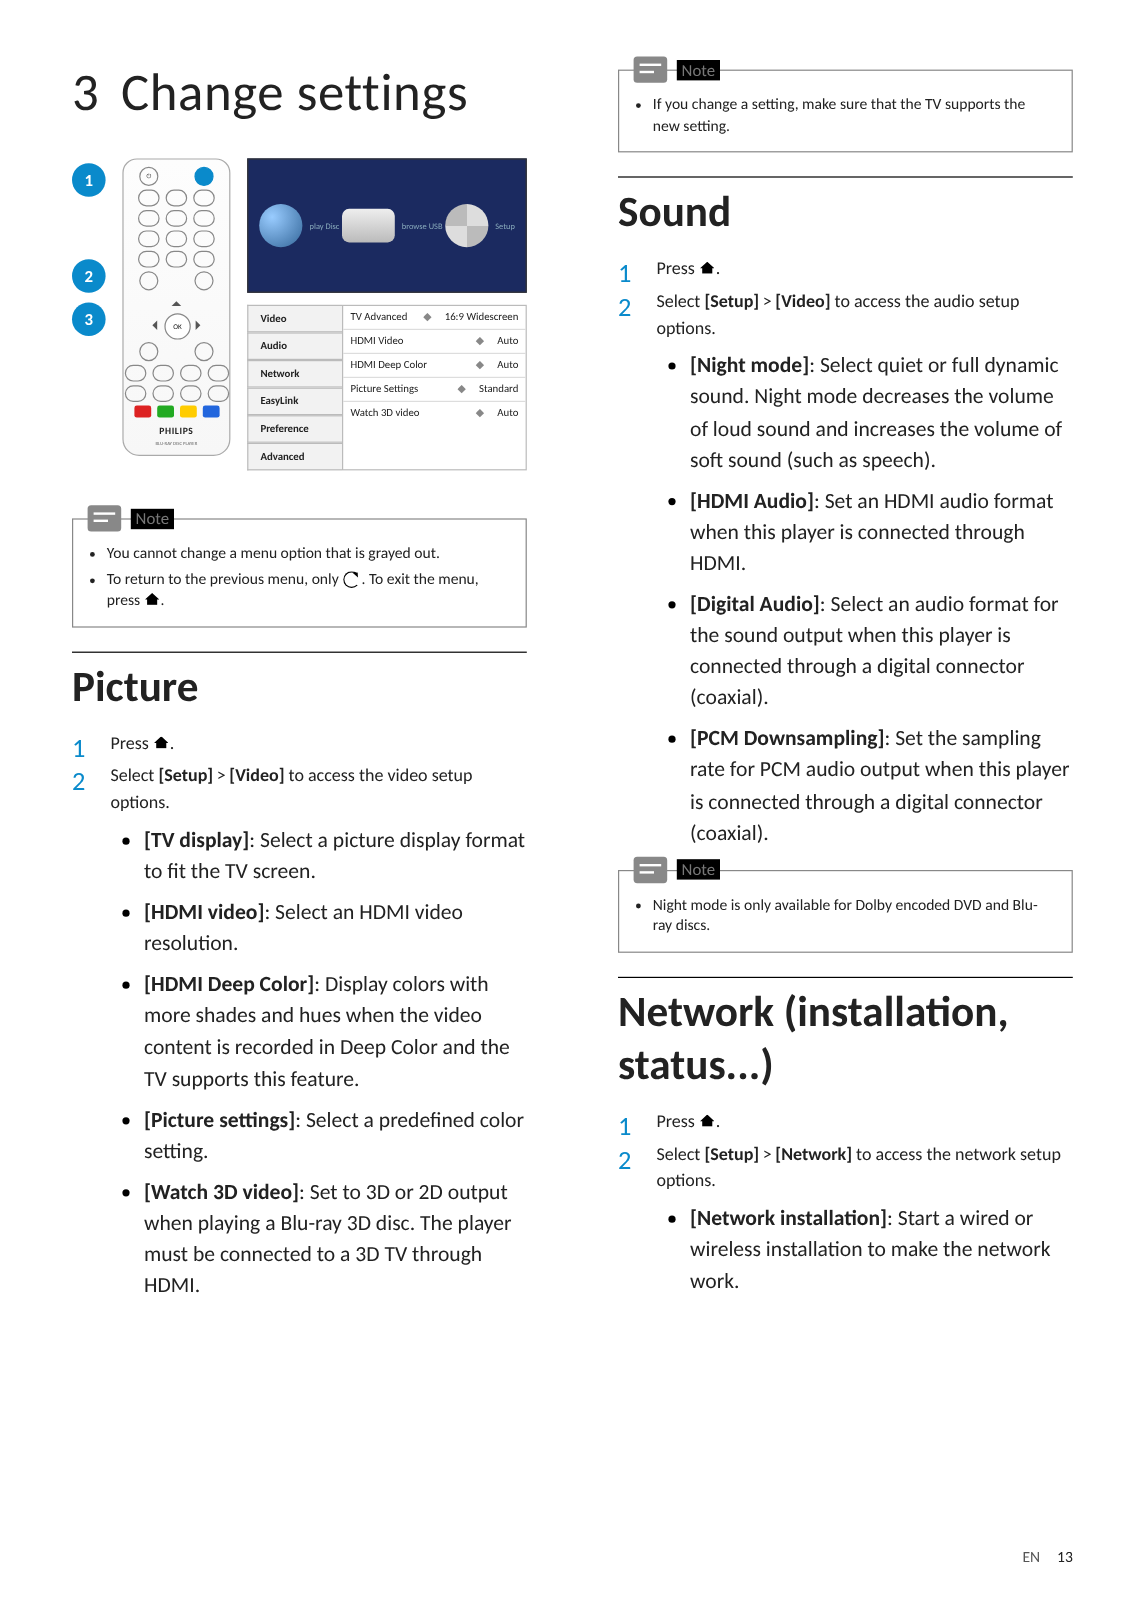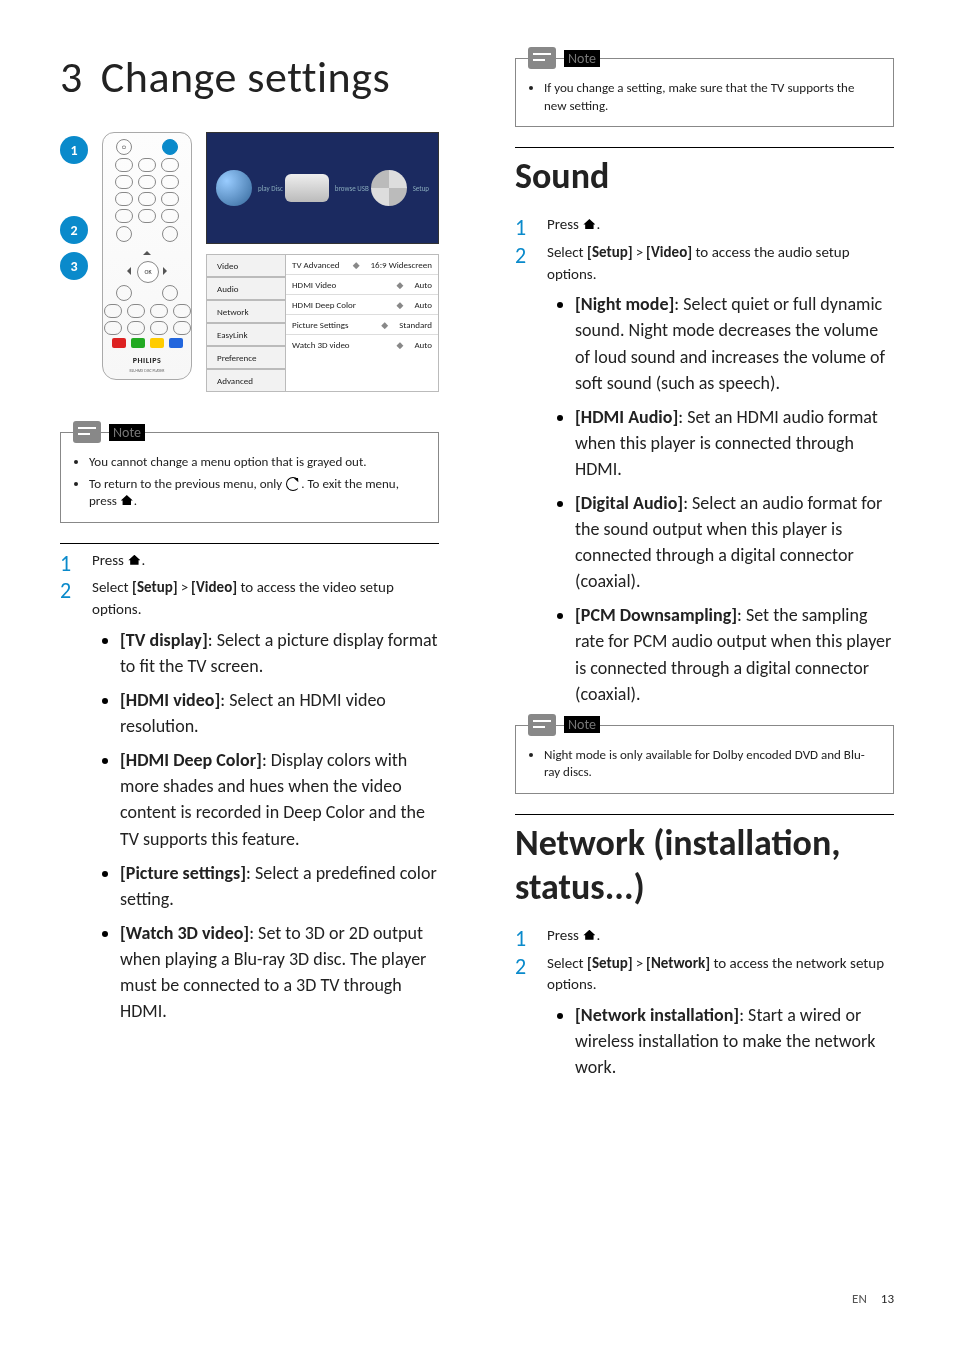--- a/index.html
+++ b/index.html
@@ -95,21 +95,21 @@
   .remote .sub{font-size:4px;color:#666;}
   .screens{flex:1;display:flex;flex-direction:column;gap:10px;}
   .screen{background:#1b2a60;border:1px solid #333;height:110px;display:flex;align-items:center;justify-content:space-around;padding:0 8px;}
   .screen .sitem{display:flex;flex-direction:row;align-items:center;gap:6px;justify-content:center;}
   .sicon{width:36px;height:36px;border-radius:50%;background:radial-gradient(circle at 30% 30%, #9cf, #369);}
   .sicon.usb{border-radius:6px;background:linear-gradient(#eee,#bbb);width:44px;height:28px;}
   .sicon.gear{background:conic-gradient(#ddd 0 25%, #bbb 0 50%, #ddd 0 75%, #bbb 0);border-radius:50%;}
   .screen .slabel{color:#8ab; font-size:7px;}
   .table-wrap{display:flex;font-size:9px;}
   .menu-col{display:flex;flex-direction:column;}
-  .menu-col div{border:1px solid #bbb;border-right:none;padding:5px 10px;width:58px;background:#f2f2f2;}
+  .menu-col div{border:1px solid #bbb;border-right:none;padding:5px 10px;width:58px;background:#f2f2f2;font-weight:bold;}
   .opt-col{border:1px solid #bbb;flex:1;}
   .opt-col .orow{display:flex;border-bottom:1px solid #ddd;padding:4px 6px;gap:8px;}
   .opt-col .orow:last-child{border-bottom:none;}
   .opt-col .k{flex:1;}
   .opt-col .arr{color:#888;margin-right:3px;}
   .notebox{border:1px solid #888;margin:18px 0;font-size:13px;}
   .notebox .nhead{display:flex;align-items:center;gap:8px;padding:0;margin-top:-12px;margin-left:12px;}
   .nhead .nicon{width:28px;height:22px;background:#888;border-radius:3px;position:relative;}
   .nhead .nicon::before,.nhead .nicon::after{content:"";position:absolute;background:#fff;height:2px;left:5px;right:5px;}
   .nhead .nicon::before{top:6px;}
@@ -275,20 +275,21 @@
           <span class="nicon"></span>
           <span class="nlabel">Note</span>
         </div>
       <ul>
         <li>You cannot change a menu option that is grayed out.</li>
         <li><span>To return to the previous menu, only </span><span class="glyph-back"></span><span>. To exit the menu, press </span><span class="glyph-home"></span><span>.</span></li>
       </ul>
     </div>
 
     <hr class="sect-rule">
+    <h2 class="section">Picture</h2>
     <ol class="steps">
       <li><span>Press </span><span class="glyph-home"></span><span>.</span></li>
       <li><span>Select </span><b class="menu">[Setup]</b><span class="gt">&gt;</span><b class="menu">[Video]</b><span> to access the video setup options.</span>
         <ul class="sub">
           <li><b class="menu">[TV display]</b><span>: Select a picture display format to fit the TV screen.</span></li>
           <li><b class="menu">[HDMI video]</b><span>: Select an HDMI video resolution.</span></li>
           <li><b class="menu">[HDMI Deep Color]</b><span>: Display colors with more shades and hues when the video content is recorded in Deep Color and the TV supports this feature.</span></li>
           <li><b class="menu">[Picture settings]</b><span>: Select a predefined color setting.</span></li>
           <li><b class="menu">[Watch 3D video]</b><span>: Set to 3D or 2D output when playing a Blu-ray 3D disc. The player must be connected to a 3D TV through HDMI.</span></li>
         </ul>

